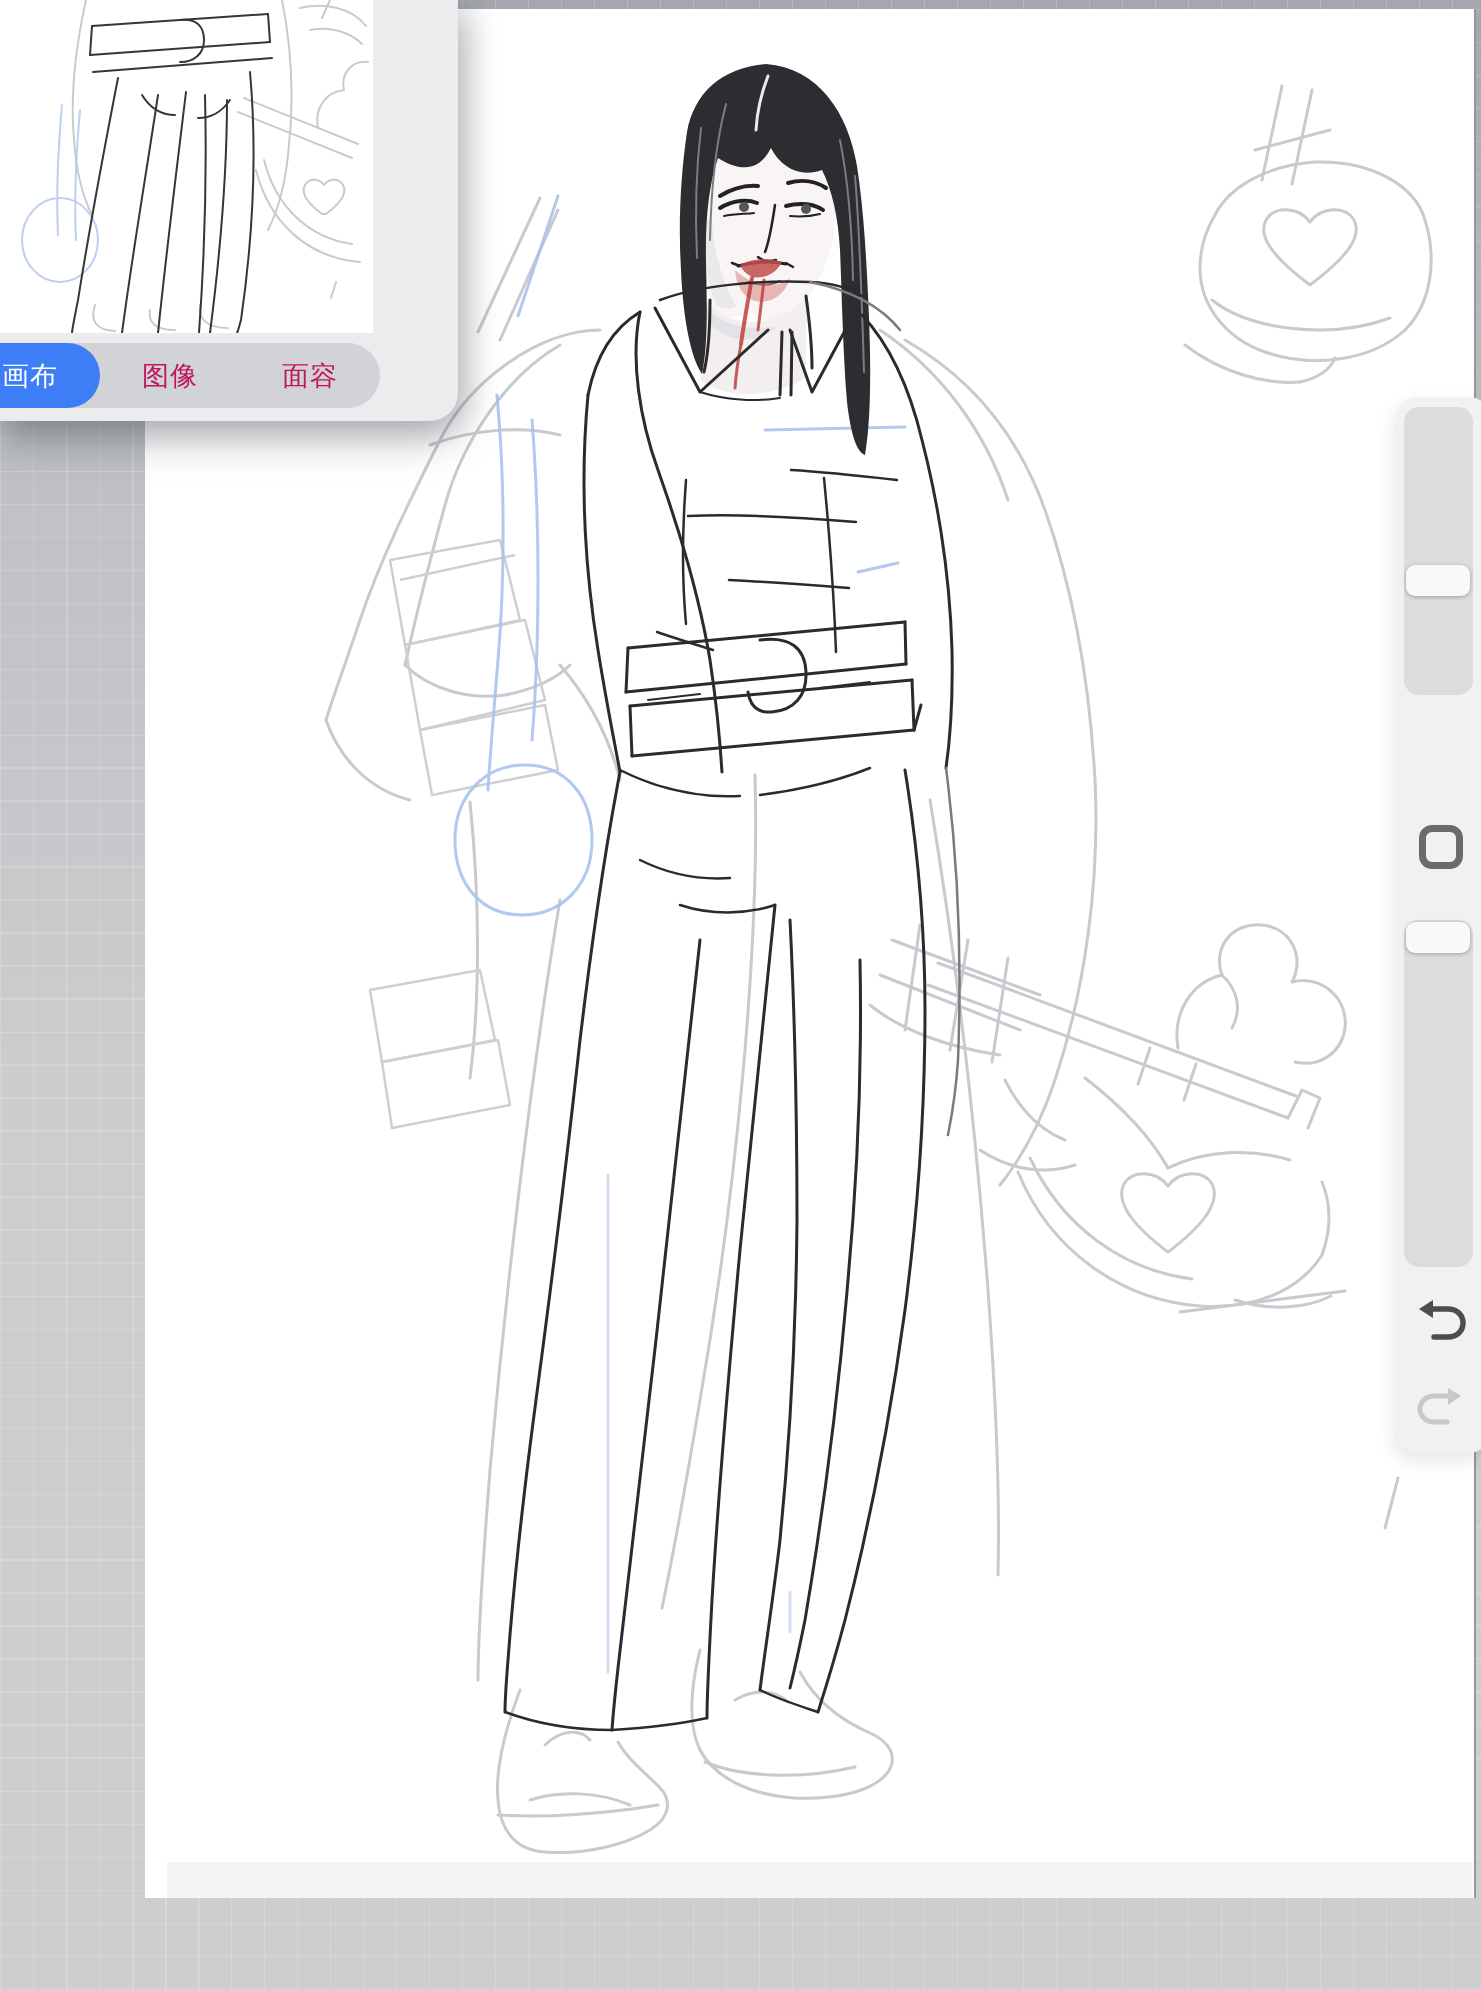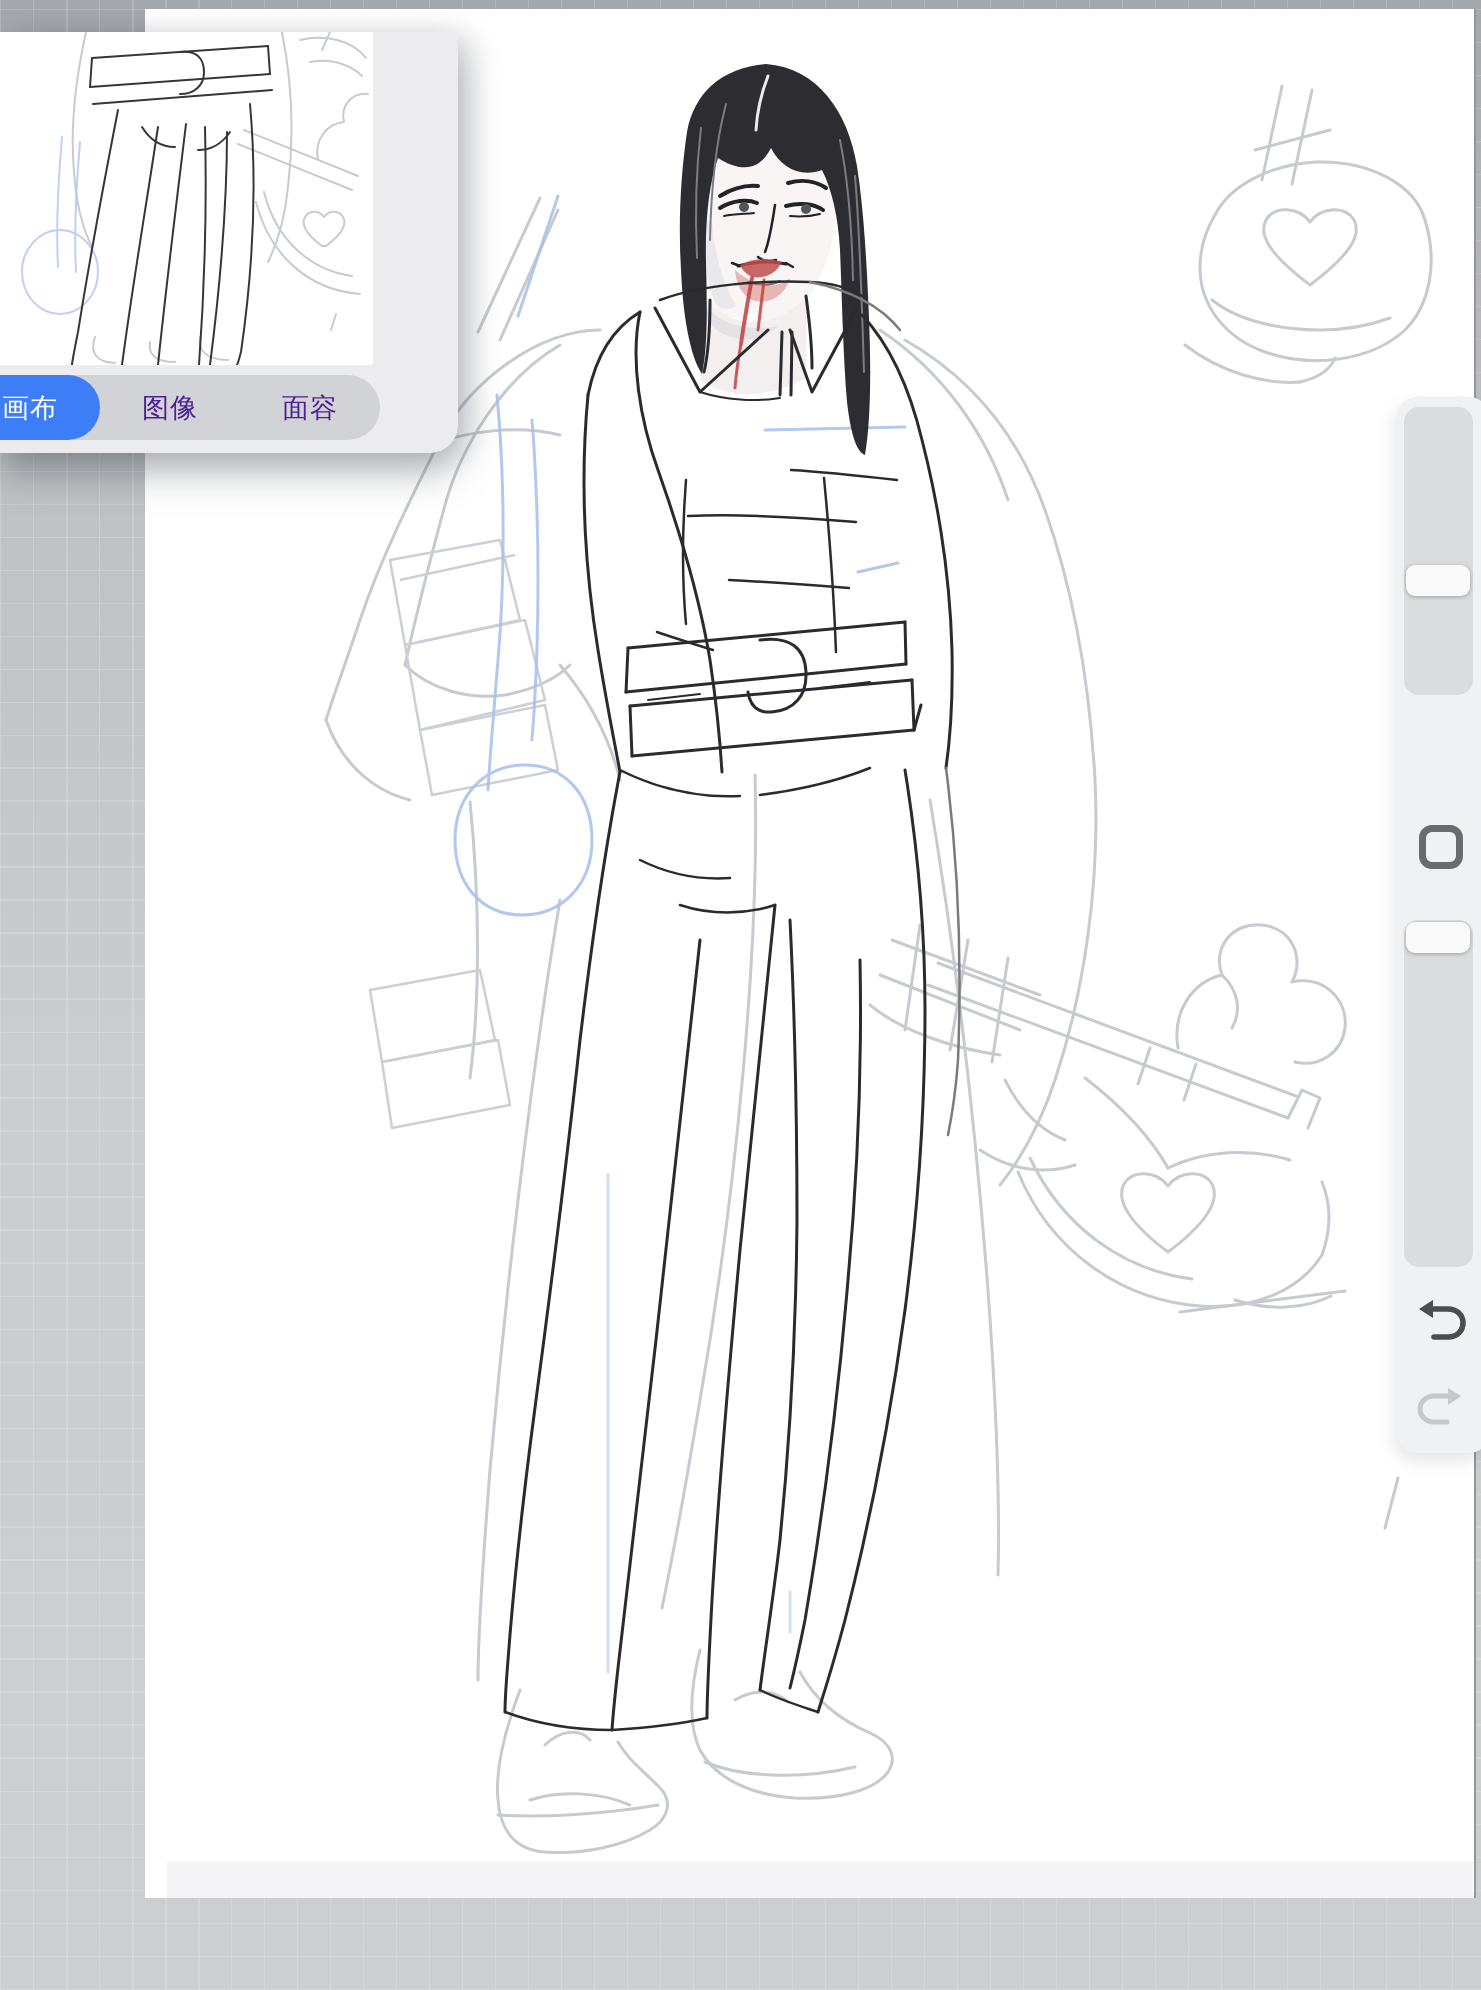--- a/index.html
+++ b/index.html
@@ -21,32 +21,31 @@
   #bottom-band{
     position:absolute;left:22px;top:1853px;width:1306px;height:36px;
     background:#f4f4f6;
   }
   #artwork{position:absolute;left:0;top:0;pointer-events:none;}
   
   #ref-panel{
     position:absolute;left:0;top:0;width:458px;height:421px;
     background:#ececee;border-radius:0 0 28px 0;
     box-shadow:0 18px 42px rgba(55,60,68,0.35), 10px 6px 30px rgba(55,60,68,0.18);
-    margin-top:32px;
   }
   #ref-thumb{
     position:absolute;left:0;top:0;width:373px;height:333px;background:#ffffff;overflow:hidden;
   }
   #seg-control{
     position:absolute;left:-40px;top:343px;width:420px;height:65px;
     background:#d2d3d6;border-radius:33px;display:flex;align-items:stretch;
   }
   .seg{
     width:140px;display:flex;align-items:center;justify-content:center;
-    font-size:27px;color:#4c1d95;border-radius:33px;letter-spacing:1px;
+    font-size:27px;color:#be185d;border-radius:33px;letter-spacing:1px;
     cursor:default;user-select:none;
   }
   .seg.selected{background:var(--accent,#3d7df5);color:#ffffff;}
   
   #sidebar{
     position:absolute;left:1397px;top:397px;width:92px;height:1056px;
     background:#f0f1f2;border-radius:20px;
     box-shadow:-3px 8px 18px rgba(0,0,0,0.10);
   }
   .track{

